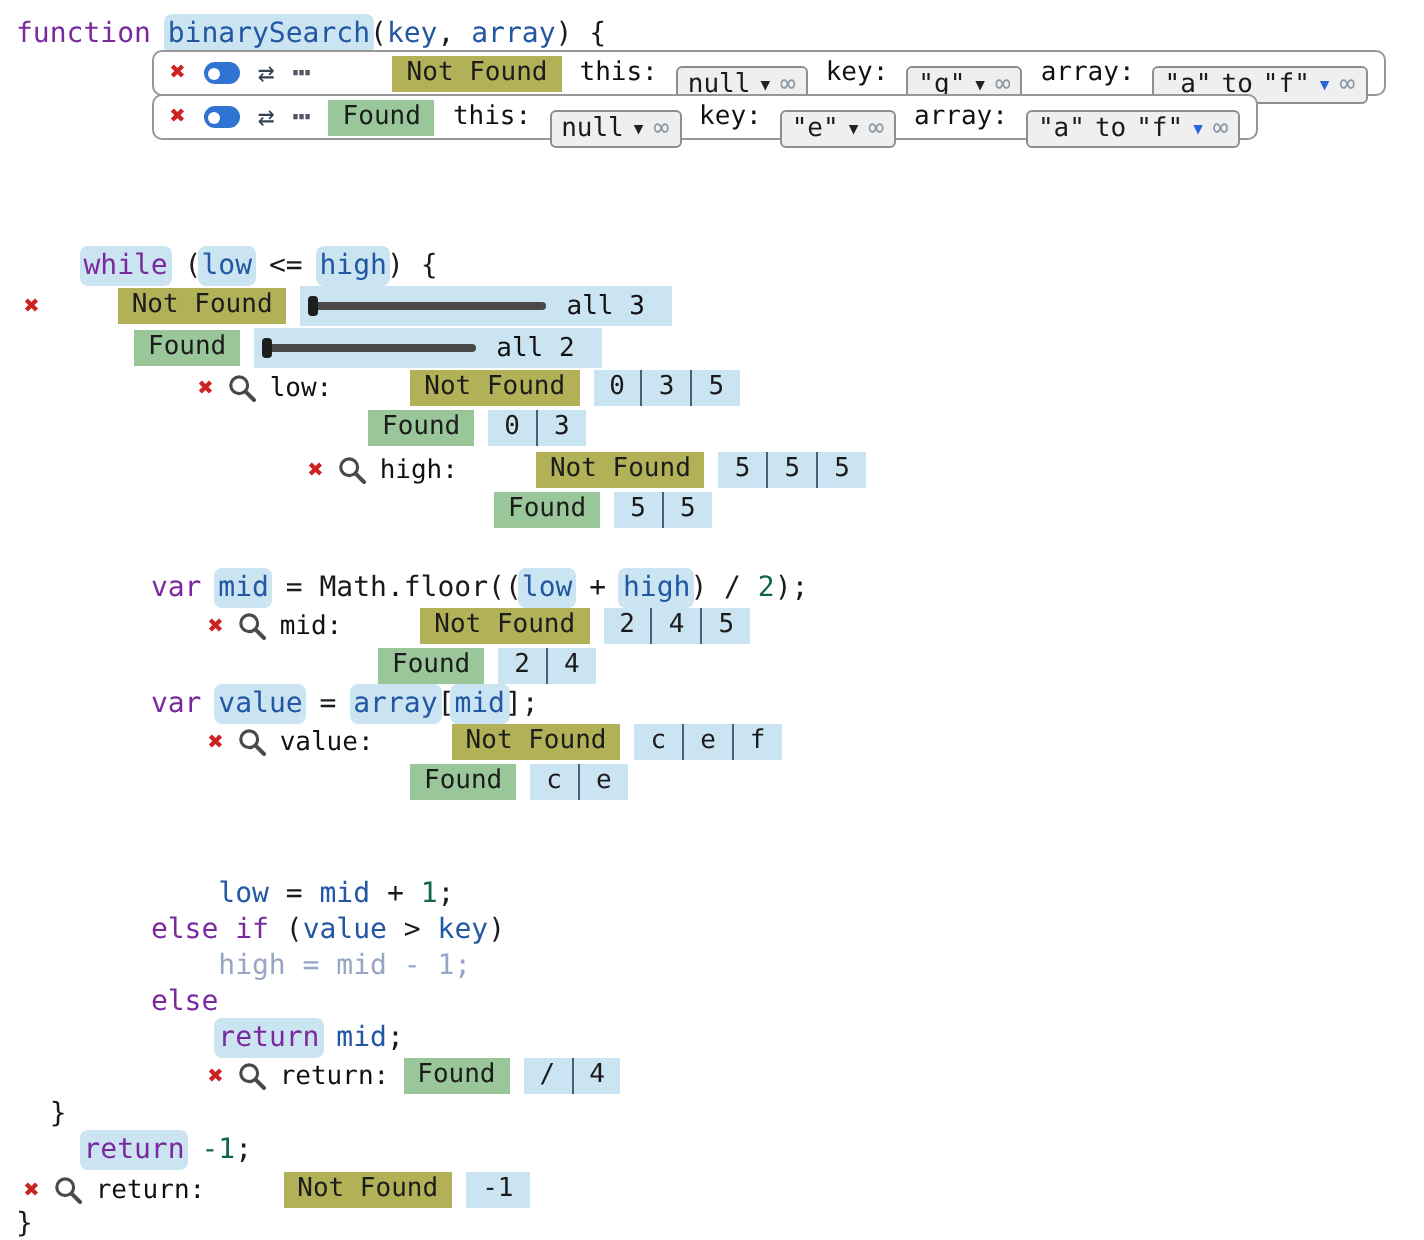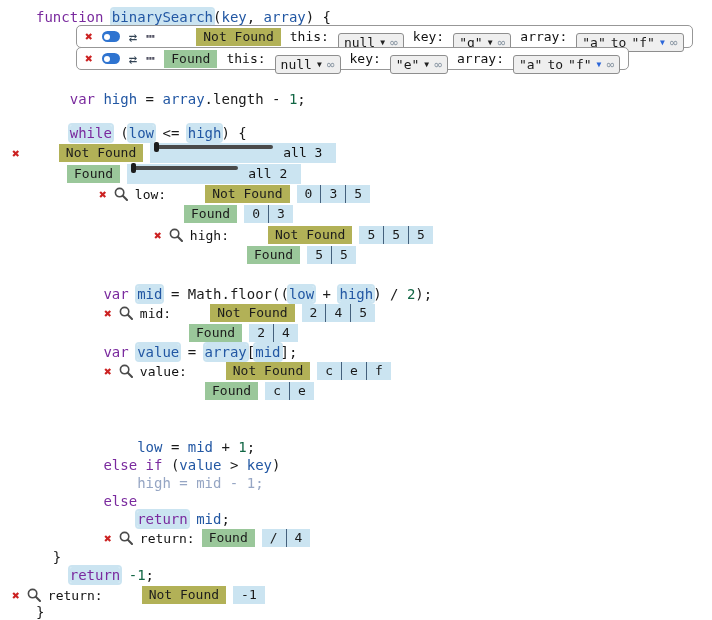--- a/index.html
+++ b/index.html
@@ -1,37 +1,37 @@
 <!DOCTYPE html>
 <html><head>
 <meta charset="utf-8">
 <style>
   html,body{margin:0;padding:0;background:#fff;}
   #screen{position:relative;width:712px;height:620px;background:#ffffff;overflow:hidden;
           font-family:"DejaVu Sans Mono","DejaVu Sans",monospace;}
   
-  .line{position:absolute;left:8px;white-space:pre;font:14px/18px "DejaVu Sans Mono",monospace;color:#1a1a1a;margin-left:28px;}
+  .line{position:absolute;left:8px;white-space:pre;font:14px/18px "DejaVu Sans Mono",monospace;color:#1a1a1a;}
   .t.kw{color:#7a2a9e;}
   .t.id{color:#2257a3;}
   .t.num{color:#116644;}
   .t.pl{color:#1a1a1a;}
   .t.dim{color:#96a6c4;}
   .hl{background:#cbe4f1;box-shadow:0 0 0 2px #cbe4f1;border-radius:2px;}
   
   .widget-row{position:absolute;display:flex;align-items:center;gap:7px;height:20px;
               font:13px "DejaVu Sans Mono","DejaVu Sans",monospace;color:#1a1a1a;}
   .x-btn{color:#cc2222;font-weight:bold;font-size:13px;line-height:1;cursor:default;}
   .badge{display:inline-block;padding:1px 7px 2px;font-size:13px;color:#1c1c1c;white-space:pre;}
   .badge.nf{background:#b2b157;margin-left:32px;}
   .badge.f{background:#9ac79a;}
   .plabel{color:#111;white-space:pre;}
   .vals{display:inline-flex;align-items:stretch;background:#cbe4f1;}
   .vals span{padding:1px 8px 2px;white-space:pre;}
   .vals span + span{border-left:1px solid #44607c;}
-  .strip{display:inline-flex;background:#cbe4f1;padding:2px 14px 2px 5px;gap:10px;height:16px;}
+  .strip{display:inline-flex;align-items:center;background:#cbe4f1;padding:2px 14px 2px 5px;gap:10px;height:16px;}
   .track{position:relative;height:4px;background:#4a4a4a;border-radius:2px;}
   .knob{position:absolute;left:-1px;top:-3px;width:5px;height:10px;background:#1d1d1d;border-radius:2px;}
   
   .tc-box{position:absolute;display:flex;align-items:center;gap:9px;border:1px solid #979797;
           border-radius:5px;background:#fff;padding:0 8px;height:23px;box-sizing:border-box;
           font:13px "DejaVu Sans Mono","DejaVu Sans",monospace;color:#1a1a1a;}
   .toggle{display:inline-block;width:18px;height:11px;background:#2f74d0;border-radius:6px;position:relative;}
   .toggle::after{content:"";position:absolute;left:2.5px;top:2.5px;width:6px;height:6px;background:#fff;border-radius:50%;}
   .swap{color:#334455;font-size:14px;line-height:1;}
   .more{color:#556;font-size:15px;font-weight:bold;line-height:1;}
@@ -72,21 +72,20 @@
     <span class="badge f">Found</span>
     <span class="plabel">this:</span>
     <span class="dd"><span>null</span><span class="caret">▼</span><span class="link-icon">∞</span></span>
     <span class="plabel">key:</span>
     <span class="dd"><span>"e"</span><span class="caret">▼</span><span class="link-icon">∞</span></span>
     <span class="plabel">array:</span>
     <span class="dd"><span>"a"</span><span>to</span><span>"f"</span><span class="caret blue">▼</span><span class="link-icon">∞</span></span>
   </div>
 
 
-  <div class="line" style="top:90px"><span class="t pl">    </span><span class="t kw">var </span><span class="t id">high</span><span class="t pl"> = </span><span class="t id">array</span><span class="t pl">.length - </span><span class="t num">1</span><span class="t pl">;</span></div>
 
   <div class="line" style="top:124px"><span class="t pl">    </span><span class="t kw hl">while</span><span class="t pl"> (</span><span class="t id hl">low</span><span class="t pl"> &lt;= </span><span class="t id hl">high</span><span class="t pl">) {</span></div>
 
   <div class="widget-row" style="top:143px;left:12px">
     <span class="x-btn">✖</span>
     <span class="badge nf">Not Found</span>
     <span class="strip">
         <span class="track" style="width:118px">
           <span class="knob"></span>
         </span>

